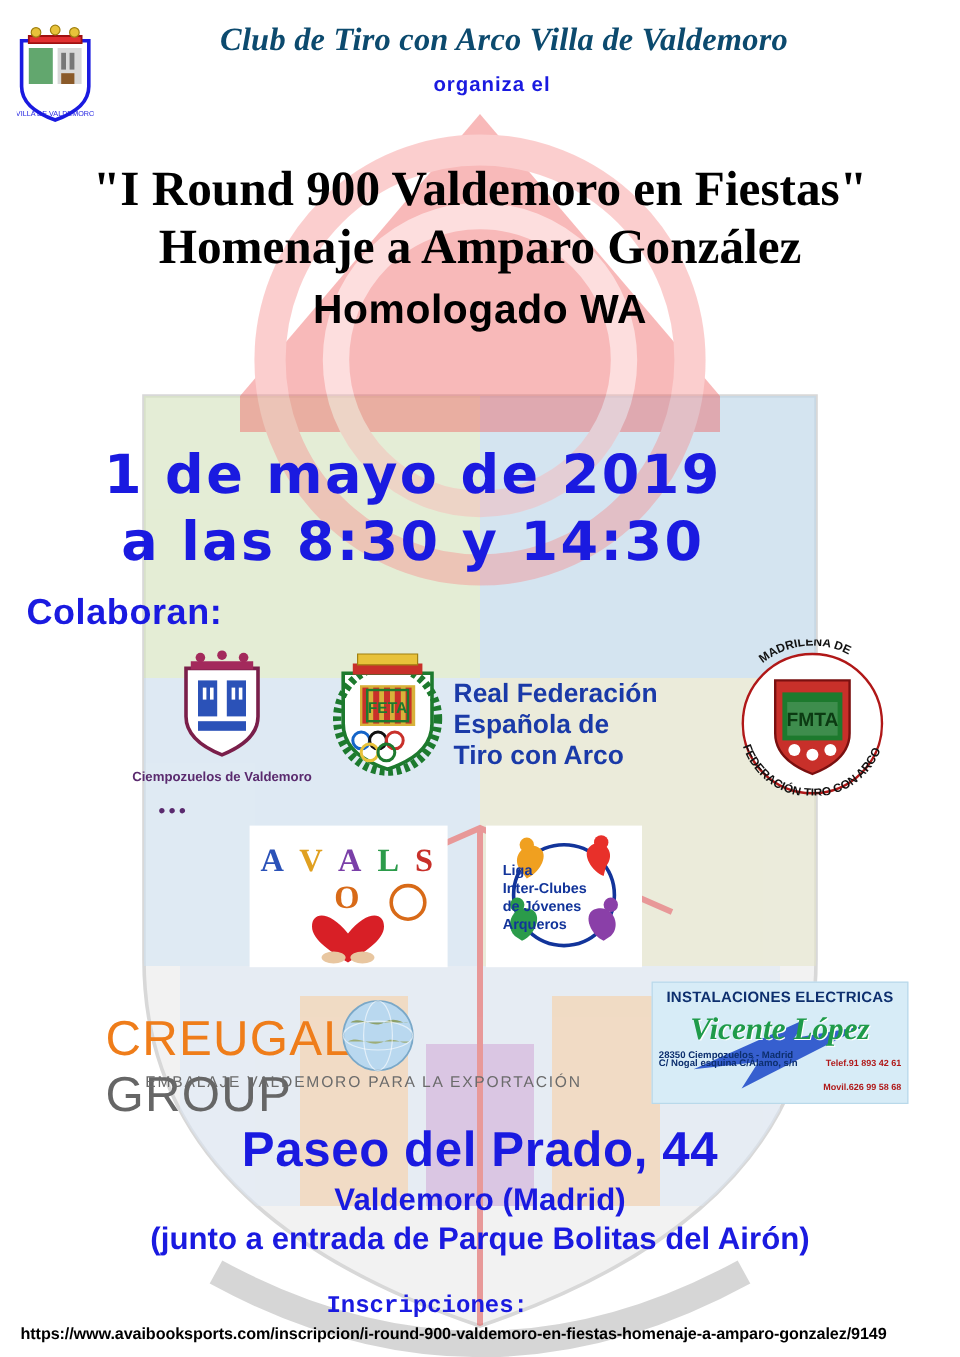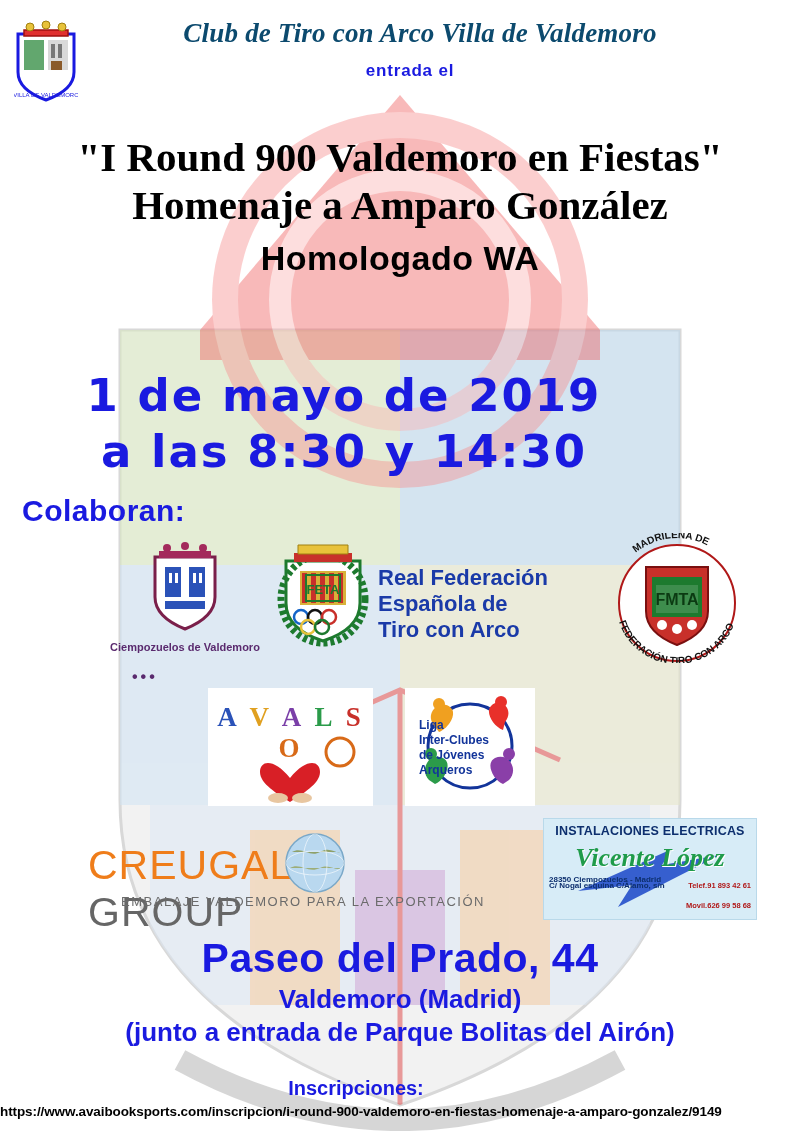--- a/index.html
+++ b/index.html
@@ -364,31 +364,31 @@
     font-size: 26px;
     color: #1a1ae0;
     margin-top: 2px;
   }
   .inscripciones {
     position: absolute;
     top: 1077px;
     left: 0;
     width: 712px;
     text-align: center;
-    font-family: Liberation Sans, sans-serif;
+    font-family: Liberation Mono, monospace;
     font-weight: bold;
     font-size: 20px;
     color: #1a1ae0;
   }
   .url {
     position: absolute;
     top: 1104px;
     left: 0;
     width: 756px;
-    text-align: left;
+    text-align: center;
     font-family: "Liberation Sans", sans-serif;
     font-weight: bold;
     font-size: 13.5px;
     color: #000000;
     letter-spacing: -0.1px;
   }
 </style>
 </head>
 <body>
 
@@ -438,21 +438,21 @@
         <circle cx="32" cy="7" r="4" fill="#e8c23a" stroke="#a08010" stroke-width="1"></circle>
         <circle cx="48" cy="9" r="4" fill="#e8c23a" stroke="#a08010" stroke-width="1"></circle>
         <rect x="10" y="22" width="20" height="30" fill="#2d8a3e" opacity="0.75"></rect>
         <rect x="34" y="22" width="20" height="30" fill="#d9d9d9"></rect>
         <rect x="37" y="26" width="4" height="14" fill="#777"></rect>
         <rect x="44" y="26" width="4" height="14" fill="#777"></rect>
         <rect x="37" y="43" width="11" height="9" fill="#8a5a2a"></rect>
         <text x="32" y="79" font-size="6" text-anchor="middle" fill="#1a1ae0" font-family="Liberation Sans, sans-serif">VILLA DE VALDEMORO</text>
       </svg>
       <div class="club-title">Club de Tiro con Arco Villa de Valdemoro</div>
-      <div class="organiza">entrada el</div>
+      <div class="organiza">organiza el</div>
     </div>
 
     <div class="title-block">
       <div class="t-main">"I Round 900 Valdemoro en Fiestas"</div>
       <div class="t-sub">Homenaje a Amparo González</div>
       <div class="t-homolog">Homologado WA</div>
     </div>
 
     <div class="date-block">
       <div class="date-line">1 de mayo de 2019</div>

